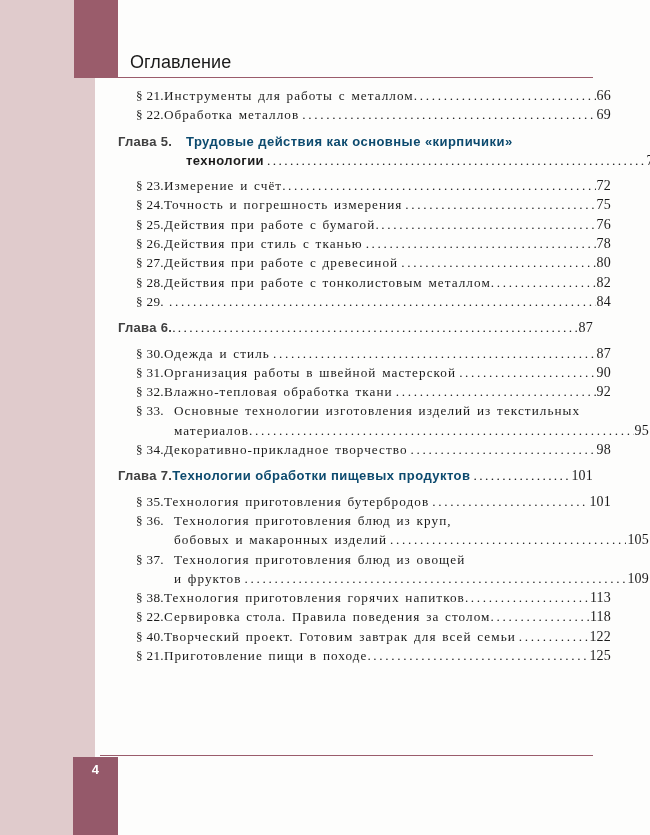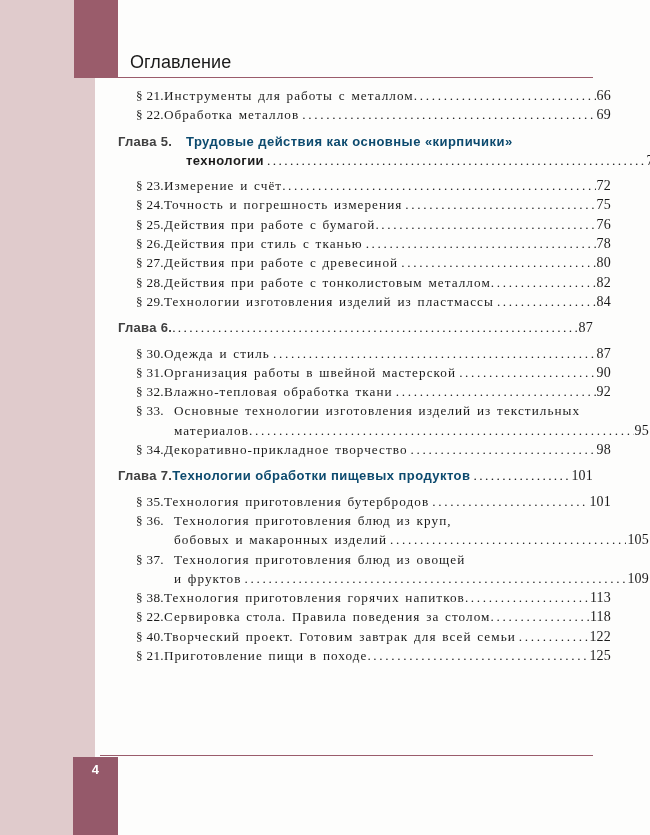--- a/index.html
+++ b/index.html
@@ -277,21 +277,20 @@
         <div class="line">
           <span class="num">§ 28.</span>
           <span class="titlewrap"><span class="title">Действия при работе с тонколистовым металлом</span></span>
           <span class="leader tight">..........................................................................................</span>
           <span class="pageno">82</span>
         </div>
       </div>
       <div class="entry section">
         <div class="line">
           <span class="num">§ 29.</span>
-          <span class="titlewrap"><span class="title">Технологии изготовления изделий из пластмассы</span></span>
           <span class="leader">..........................................................................................</span>
           <span class="pageno">84</span>
         </div>
       </div>
       <div class="entry chapter has-gap-after">
         <div class="line">
           <span class="num">Глава 6.</span>
           <span class="leader tight">..........................................................................................</span>
           <span class="pageno">87</span>
         </div>

